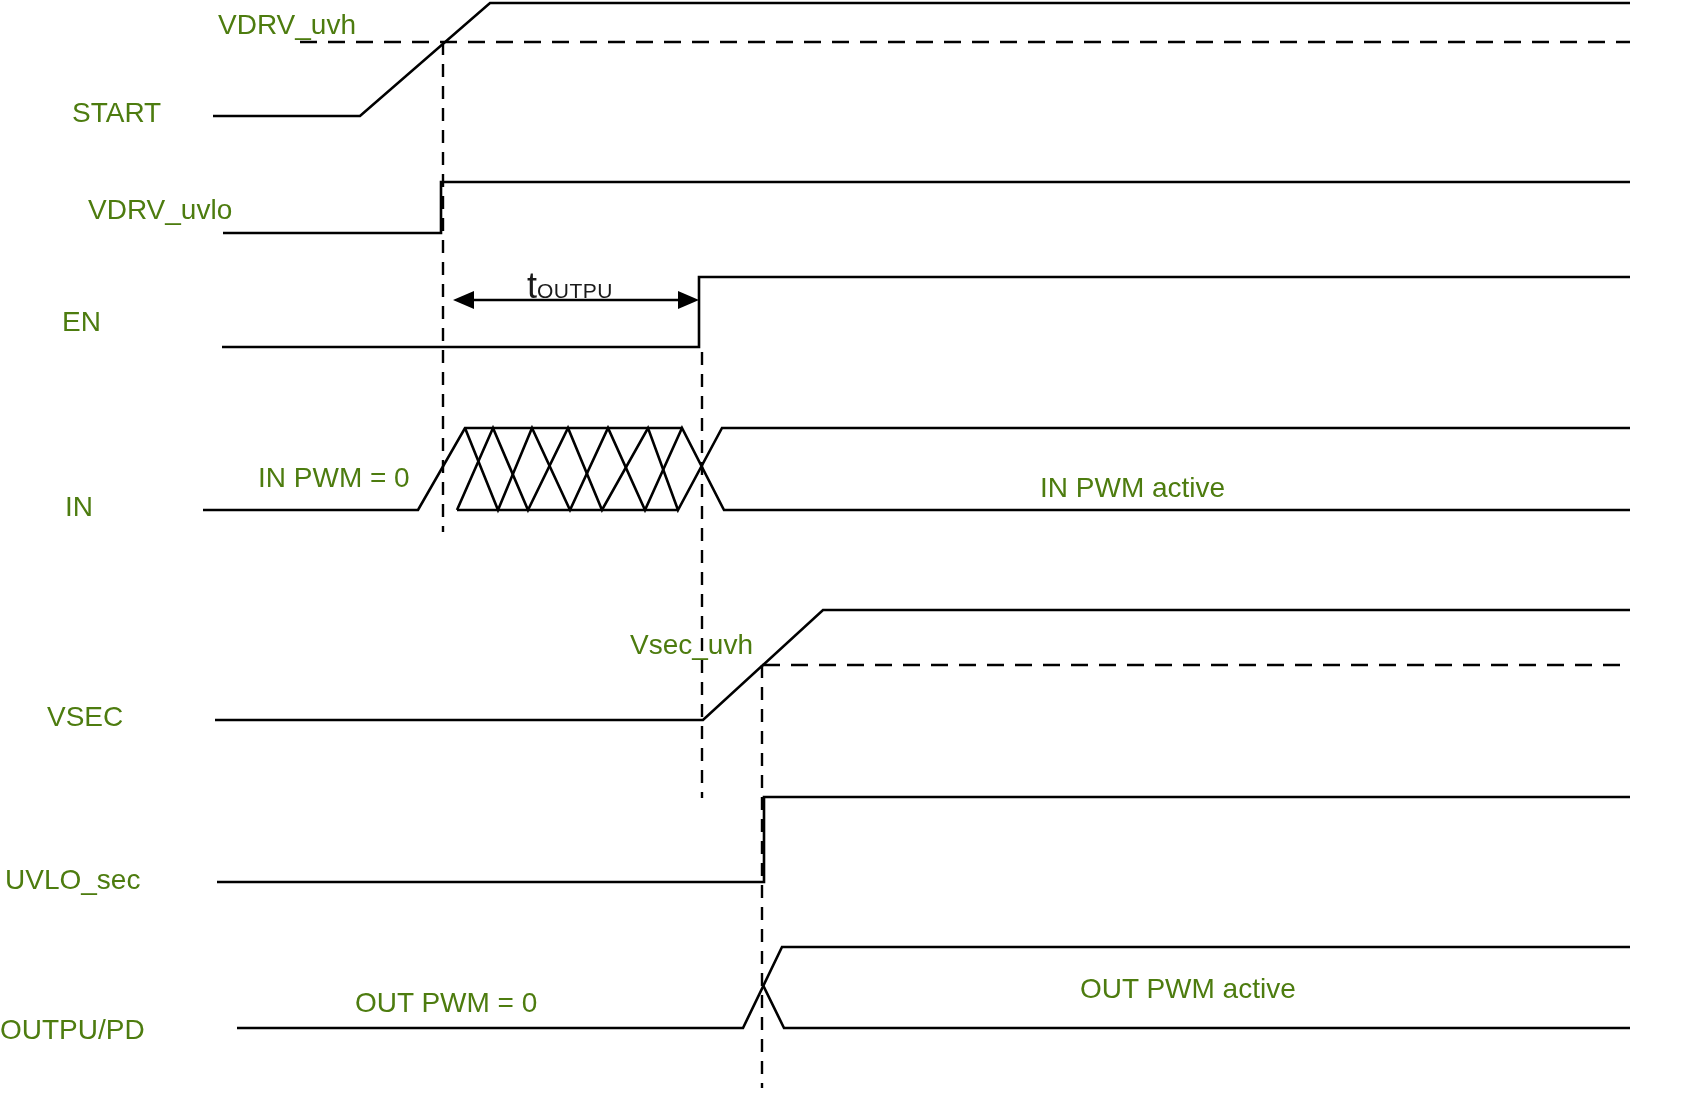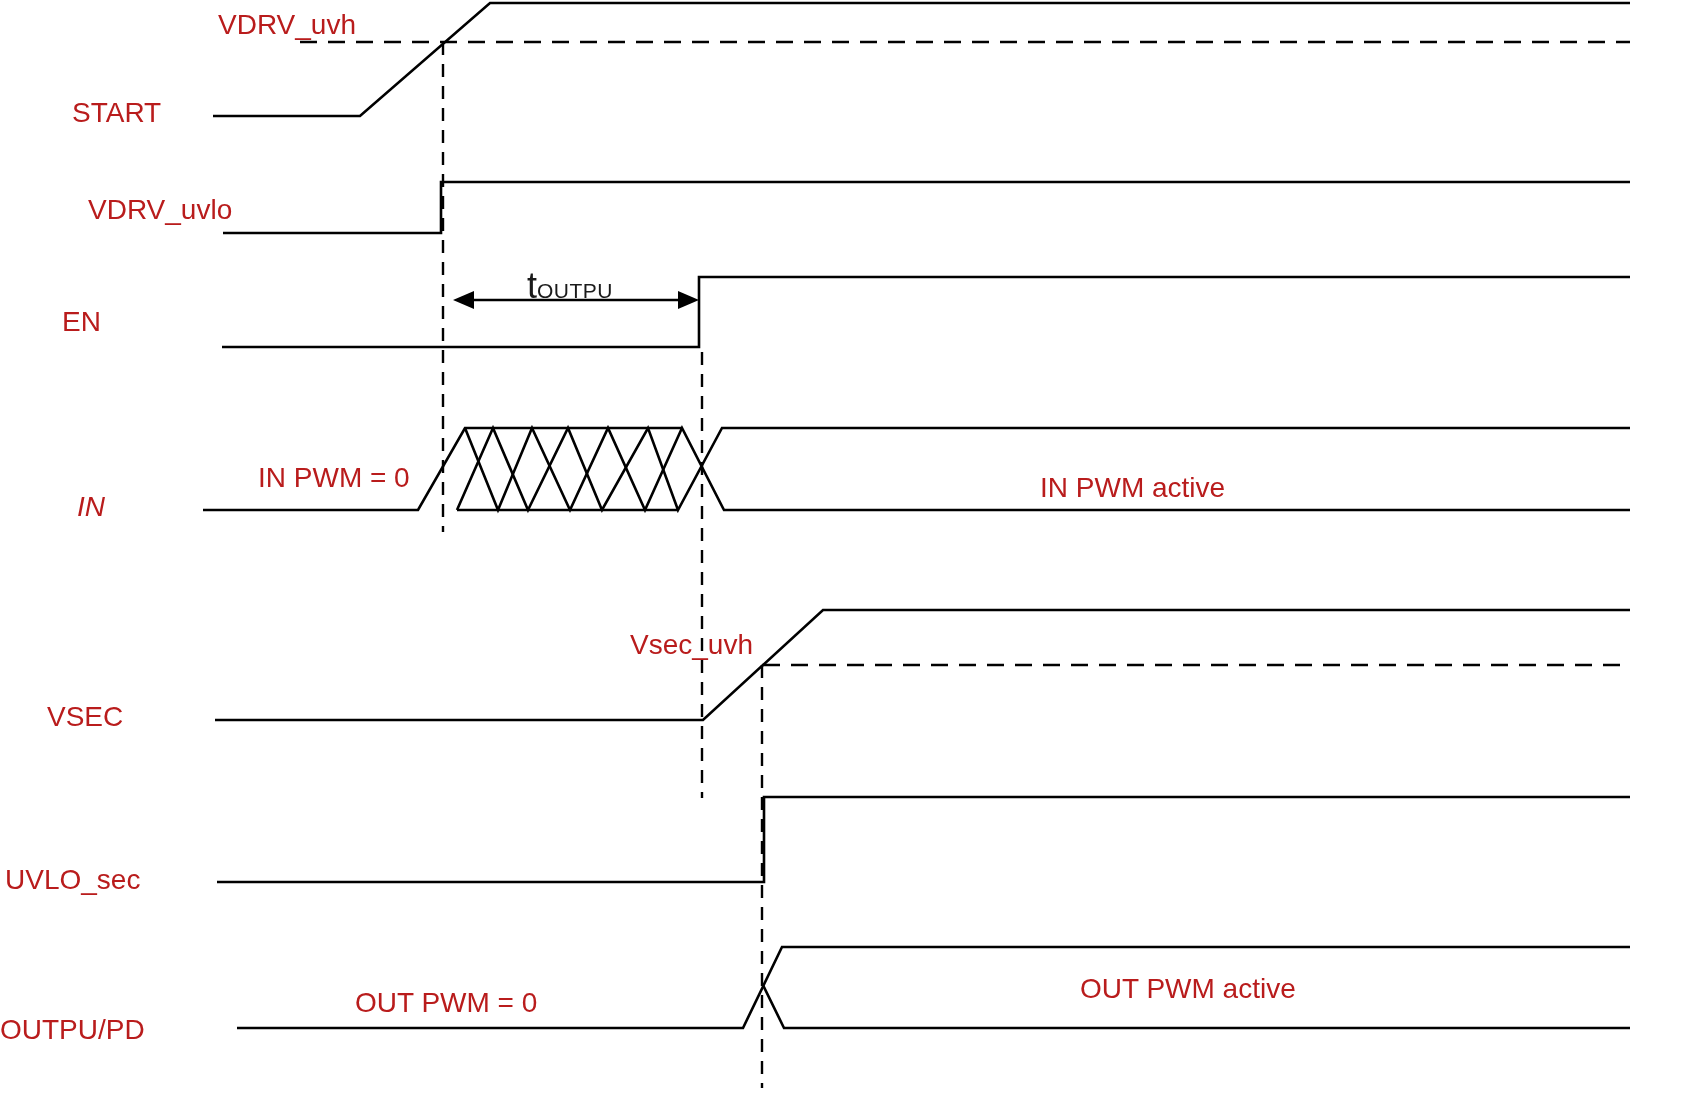--- a/index.html
+++ b/index.html
@@ -42,21 +42,21 @@
     stroke: #000000;
     stroke-width: 2.4;
   }
   svg.wave-layer .arrow-head {
     fill: #000000;
     stroke: none;
   }
   .lbl {
     position: absolute;
     transform: translateY(-50%);
-    color: #b91c1c;
+    color: #4d7c0f;
     font-size: 28px;
     white-space: nowrap;
     z-index: 2;
     line-height: 1.1;
   }
   .tstart {
     position: absolute;
     z-index: 2;
     display: flex;
     align-items: baseline;
@@ -118,21 +118,21 @@
 
     <g>
       <polyline class="sig" points="237,1028 743,1028 782,947 1630,947"></polyline>
       <polyline class="sig" points="763,985 784,1028 1630,1028"></polyline>
     </g>
   </svg>
 
   <div class="lbl" style="left:72px;  top:113px;">START</div>
   <div class="lbl" style="left:43px;  top:210px;margin-left:45px;">VDRV_uvlo</div>
   <div class="lbl" style="left:62px;  top:322px;">EN</div>
-  <div class="lbl" style="left:77px;  top:507px;font-style:italic;">IN</div>
+  <div class="lbl" style="left:65px;  top:507px;">IN</div>
   <div class="lbl" style="left:47px;  top:717px;">VSEC</div>
   <div class="lbl" style="left:5px;   top:880px;">UVLO_sec</div>
   <div class="lbl" style="left:0px;   top:1030px;">OUTPU/PD</div>
 
   <div class="lbl" style="left:218px; top:25px;">VDRV_uvh</div>
   <div class="lbl" style="left:630px; top:645px;">Vsec_uvh</div>
 
   <div class="tstart" style="left:527px; top:268px;">
     <span class="t-main">t</span>
     <span class="t-sub">OUTPU</span>

